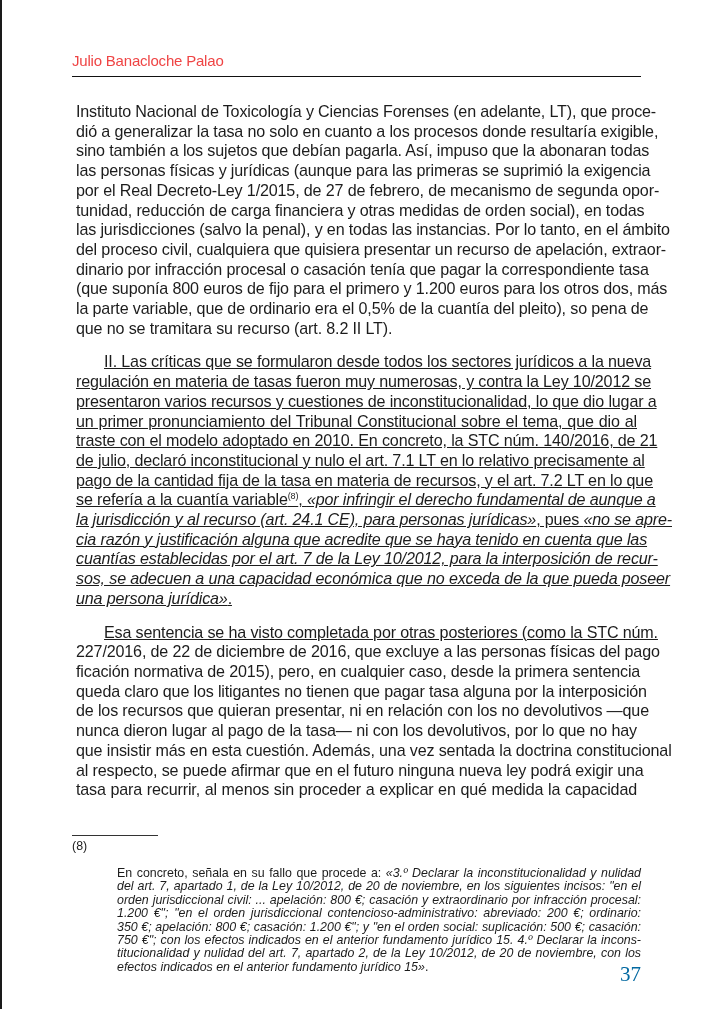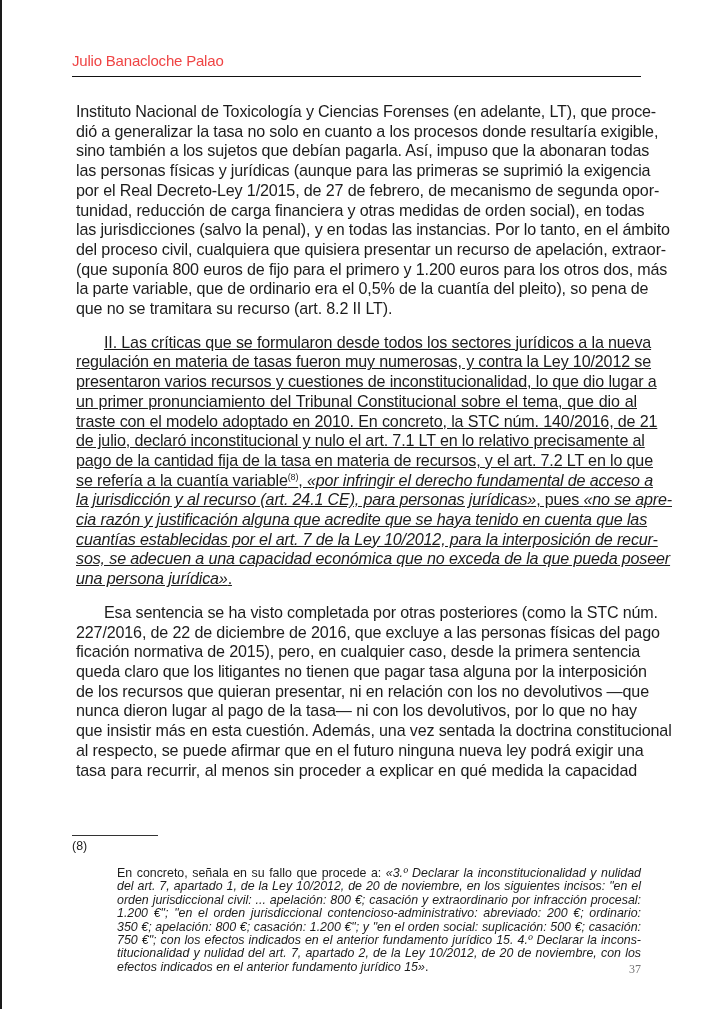--- a/index.html
+++ b/index.html
@@ -30,62 +30,63 @@
     position: absolute; left: 72px; top: 840px; width: 569px; font-size: 12.4px; line-height: 13.4px;
     color: #1c1c1c;
   }
   .fn-num { position: absolute; left: 0; top: 0; font-style: normal; }
   .fn-body { position: absolute; left: 45px; top: 0; width: 524px; margin-top: 27px; }
   .fn-body .line { text-align: justify; text-align-last: justify; }
   .fn-body .line.last { text-align-last: left; }
   .fn-body em { font-style: italic; }
   .page-number {
     position: absolute; left: 600px; top: 962px; width: 41px; text-align: right;
-    font-family: "Liberation Serif", "DejaVu Serif", serif; font-size: 12px; color: #737373;
+    font-family: "Liberation Serif", "DejaVu Serif", serif; font-size: 21px; color: #0369a1;
   }
 </style>
 </head>
 <body>
 
 <div class="left-edge"></div>
 
 <div class="running-head">Julio Banacloche Palao</div>
 <div class="head-rule"></div>
 
 <div class="body-text">
   <p id="p1">
       <span class="line">Instituto Nacional de Toxicología y Ciencias Forenses (en adelante, LT), que proce-</span>
       <span class="line">dió a generalizar la tasa no solo en cuanto a los procesos donde resultaría exigible,</span>
       <span class="line">sino también a los sujetos que debían pagarla. Así, impuso que la abonaran todas</span>
       <span class="line">las personas físicas y jurídicas (aunque para las primeras se suprimió la exigencia</span>
       <span class="line">por el Real Decreto-Ley 1/2015, de 27 de febrero, de mecanismo de segunda opor-</span>
       <span class="line">tunidad, reducción de carga financiera y otras medidas de orden social), en todas</span>
       <span class="line">las jurisdicciones (salvo la penal), y en todas las instancias. Por lo tanto, en el ámbito</span>
       <span class="line">del proceso civil, cualquiera que quisiera presentar un recurso de apelación, extraor-</span>
+      <span class="line">dinario por infracción procesal o casación tenía que pagar la correspondiente tasa</span>
       <span class="line">(que suponía 800 euros de fijo para el primero y 1.200 euros para los otros dos, más</span>
       <span class="line">la parte variable, que de ordinario era el 0,5% de la cuantía del pleito), so pena de</span>
       <span class="line last">que no se tramitara su recurso (art. 8.2 II LT).</span>
     </p>
   <p class="indent" id="p2" style="text-indent: 0px; text-decoration: underline;">
       <span class="line" style="text-indent: 28px;">II. Las críticas que se formularon desde todos los sectores jurídicos a la nueva</span>
       <span class="line">regulación en materia de tasas fueron muy numerosas, y contra la Ley 10/2012 se</span>
       <span class="line">presentaron varios recursos y cuestiones de inconstitucionalidad, lo que dio lugar a</span>
       <span class="line">un primer pronunciamiento del Tribunal Constitucional sobre el tema, que dio al</span>
       <span class="line">traste con el modelo adoptado en 2010. En concreto, la STC núm. 140/2016, de 21</span>
       <span class="line">de julio, declaró inconstitucional y nulo el art. 7.1 LT en lo relativo precisamente al</span>
       <span class="line">pago de la cantidad fija de la tasa en materia de recursos, y el art. 7.2 LT en lo que</span>
-      <span class="line">se refería a la cuantía variable<sup class="fn">(8)</sup>, <em>«por infringir el derecho fundamental de acceso a</em></span>
+      <span class="line">se refería a la cuantía variable<sup class="fn">(8)</sup>, <em>«por infringir el derecho fundamental de aunque a</em></span>
       <span class="line"><em>la jurisdicción y al recurso (art. 24.1 CE), para personas jurídicas»</em>, pues <em>«no se apre-</em></span>
       <span class="line"><em>cia razón y justificación alguna que acredite que se haya tenido en cuenta que las</em></span>
       <span class="line"><em>cuantías establecidas por el art. 7 de la Ley 10/2012, para la interposición de recur-</em></span>
       <span class="line"><em>sos, se adecuen a una capacidad económica que no exceda de la que pueda poseer</em></span>
       <span class="line last"><em>una persona jurídica»</em>.</span>
     </p>
   <p class="indent" id="p3" style="text-indent: 0px;">
-      <span class="line" style="text-indent: 28px;">Esa sentencia se ha visto completada por otras posteriores (como la STC núm.</span>
+      <span class="line" style="text-indent: 28px; text-decoration: underline;">Esa sentencia se ha visto completada por otras posteriores (como la STC núm.</span>
       <span class="line">227/2016, de 22 de diciembre de 2016, que excluye a las personas físicas del pago</span>
       <span class="line">ficación normativa de 2015), pero, en cualquier caso, desde la primera sentencia</span>
       <span class="line">queda claro que los litigantes no tienen que pagar tasa alguna por la interposición</span>
       <span class="line">de los recursos que quieran presentar, ni en relación con los no devolutivos —que</span>
       <span class="line">nunca dieron lugar al pago de la tasa— ni con los devolutivos, por lo que no hay</span>
       <span class="line">que insistir más en esta cuestión. Además, una vez sentada la doctrina constitucional</span>
       <span class="line">al respecto, se puede afirmar que en el futuro ninguna nueva ley podrá exigir una</span>
       <span class="line">tasa para recurrir, al menos sin proceder a explicar en qué medida la capacidad</span>
     </p>
 </div>

